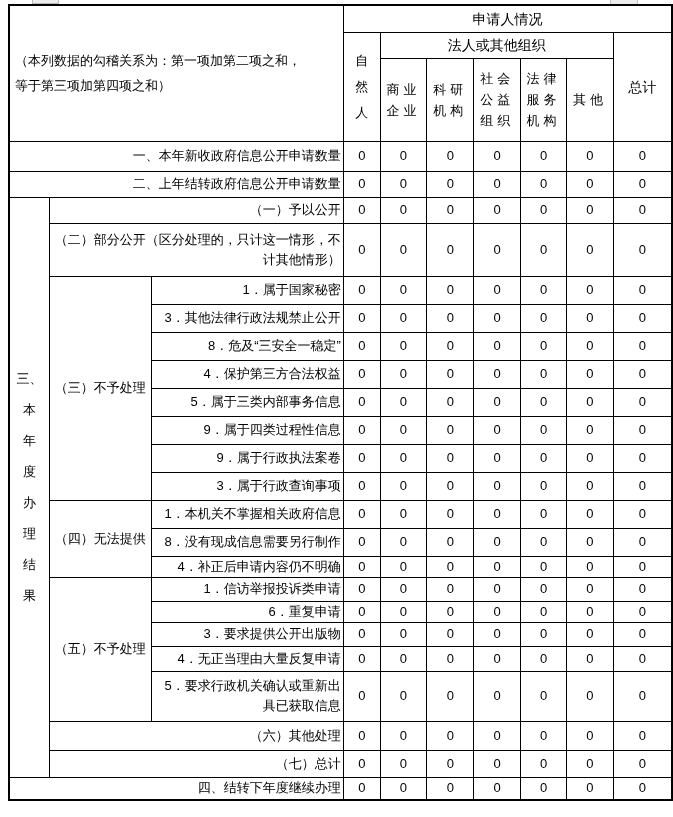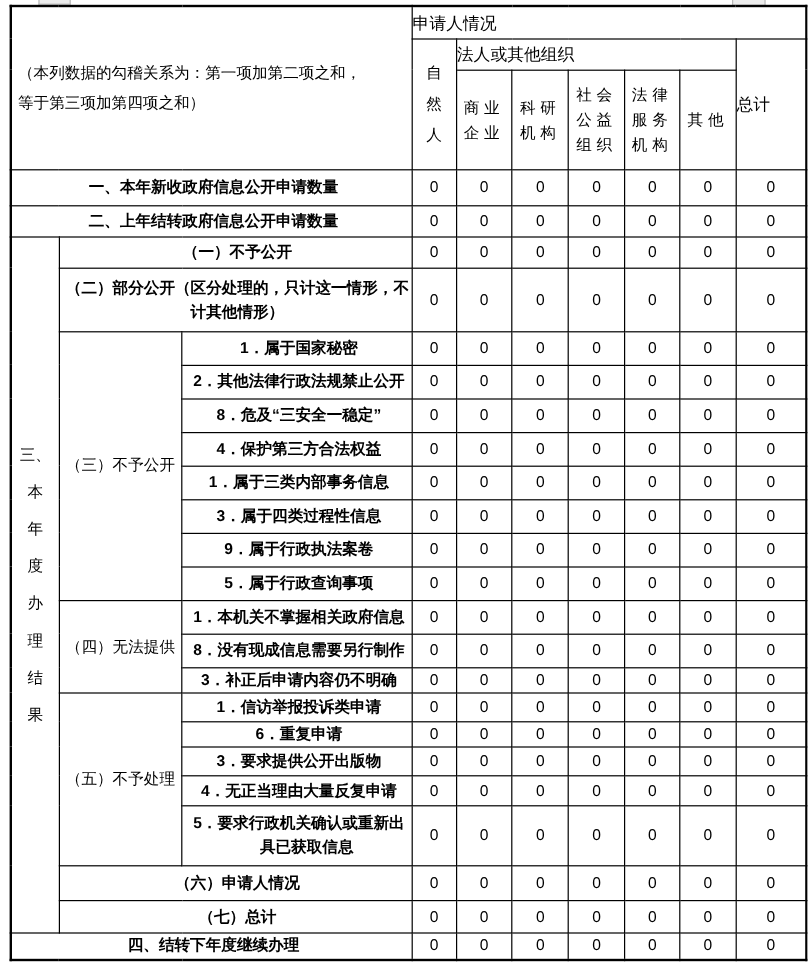--- a/index.html
+++ b/index.html
@@ -12,23 +12,23 @@
     position:absolute;left:8px;top:4px;
     border-collapse:collapse;table-layout:fixed;
     border:2px solid #000;
   }
   td{
     border:1px solid #000;
     vertical-align:middle;
     font-size:13px;line-height:20px;
     padding:0 2px;overflow:hidden;
   }
-  .lbl{text-align:center;white-space:pre;padding-left:5px;font-weight:bold;}
+  .lbl{text-align:right;white-space:pre;padding-left:5px;}
   .note{white-space:pre;line-height:25px;padding-left:5px;margin-left:29px;}
-  .hd{font-size:14px;padding:0;}
+  .hd{text-align:center;font-size:14px;padding:0;}
   .stk{text-align:center;white-space:pre;letter-spacing:4px;line-height:21px;padding:0;}
   .vtx{text-align:center;white-space:pre;line-height:26px;padding:0;}
   .vert{text-align:center;white-space:pre;line-height:31px;padding:0;}
   .grp{white-space:pre;padding-left:5px;}
   .v{text-align:center;}
   .artifact{position:absolute;background:#ececec;border:1px solid #b9b9b9;border-top:none;}
   #artifact-left{left:32px;top:0;width:25px;height:3px;}
   #artifact-right{left:610px;top:0;width:26px;height:4px;}
 </style>
 </head>
@@ -101,21 +101,21 @@
 
     <tr style="height:26px">
       <td class="vert" rowspan="20">三、
 本
 年
 度
 办
 理
 结
 果</td>
-      <td class="lbl" colspan="2">（一）不予公开</td>
+      <td class="lbl" colspan="2">（一）予以公开</td>
     <td class="v">0</td>
         <td class="v">0</td>
         <td class="v">0</td>
         <td class="v">0</td>
         <td class="v">0</td>
         <td class="v">0</td>
         <td class="v">0</td>
       </tr>
     <tr style="height:53px">
       <td class="lbl" colspan="2">（二）部分公开（区分处理的，只计这一情形，不
@@ -123,32 +123,32 @@
     <td class="v">0</td>
         <td class="v">0</td>
         <td class="v">0</td>
         <td class="v">0</td>
         <td class="v">0</td>
         <td class="v">0</td>
         <td class="v">0</td>
       </tr>
 
     <tr style="height:28px">
-      <td class="grp" rowspan="8">（三）不予公开</td>
+      <td class="grp" rowspan="8">（三）不予处理</td>
       <td class="lbl">1．属于国家秘密</td>
     <td class="v">0</td>
         <td class="v">0</td>
         <td class="v">0</td>
         <td class="v">0</td>
         <td class="v">0</td>
         <td class="v">0</td>
         <td class="v">0</td>
       </tr>
     <tr style="height:28px">
-      <td class="lbl">2．其他法律行政法规禁止公开</td>
+      <td class="lbl">3．其他法律行政法规禁止公开</td>
     <td class="v">0</td>
         <td class="v">0</td>
         <td class="v">0</td>
         <td class="v">0</td>
         <td class="v">0</td>
         <td class="v">0</td>
         <td class="v">0</td>
       </tr>
     <tr style="height:28px">
       <td class="lbl">8．危及“三安全一稳定”</td>
@@ -164,51 +164,51 @@
       <td class="lbl">4．保护第三方合法权益</td>
     <td class="v">0</td>
         <td class="v">0</td>
         <td class="v">0</td>
         <td class="v">0</td>
         <td class="v">0</td>
         <td class="v">0</td>
         <td class="v">0</td>
       </tr>
     <tr style="height:28px">
-      <td class="lbl">1．属于三类内部事务信息</td>
-    <td class="v">0</td>
-        <td class="v">0</td>
-        <td class="v">0</td>
-        <td class="v">0</td>
-        <td class="v">0</td>
-        <td class="v">0</td>
-        <td class="v">0</td>
-      </tr>
-    <tr style="height:28px">
-      <td class="lbl">3．属于四类过程性信息</td>
+      <td class="lbl">5．属于三类内部事务信息</td>
+    <td class="v">0</td>
+        <td class="v">0</td>
+        <td class="v">0</td>
+        <td class="v">0</td>
+        <td class="v">0</td>
+        <td class="v">0</td>
+        <td class="v">0</td>
+      </tr>
+    <tr style="height:28px">
+      <td class="lbl">9．属于四类过程性信息</td>
     <td class="v">0</td>
         <td class="v">0</td>
         <td class="v">0</td>
         <td class="v">0</td>
         <td class="v">0</td>
         <td class="v">0</td>
         <td class="v">0</td>
       </tr>
     <tr style="height:28px">
       <td class="lbl">9．属于行政执法案卷</td>
     <td class="v">0</td>
         <td class="v">0</td>
         <td class="v">0</td>
         <td class="v">0</td>
         <td class="v">0</td>
         <td class="v">0</td>
         <td class="v">0</td>
       </tr>
     <tr style="height:28px">
-      <td class="lbl">5．属于行政查询事项</td>
+      <td class="lbl">3．属于行政查询事项</td>
     <td class="v">0</td>
         <td class="v">0</td>
         <td class="v">0</td>
         <td class="v">0</td>
         <td class="v">0</td>
         <td class="v">0</td>
         <td class="v">0</td>
       </tr>
 
     <tr style="height:28px">
@@ -226,21 +226,21 @@
       <td class="lbl">8．没有现成信息需要另行制作</td>
     <td class="v">0</td>
         <td class="v">0</td>
         <td class="v">0</td>
         <td class="v">0</td>
         <td class="v">0</td>
         <td class="v">0</td>
         <td class="v">0</td>
       </tr>
     <tr style="height:21px">
-      <td class="lbl">3．补正后申请内容仍不明确</td>
+      <td class="lbl">4．补正后申请内容仍不明确</td>
     <td class="v">0</td>
         <td class="v">0</td>
         <td class="v">0</td>
         <td class="v">0</td>
         <td class="v">0</td>
         <td class="v">0</td>
         <td class="v">0</td>
       </tr>
 
     <tr style="height:24px">
@@ -290,21 +290,21 @@
     <td class="v">0</td>
         <td class="v">0</td>
         <td class="v">0</td>
         <td class="v">0</td>
         <td class="v">0</td>
         <td class="v">0</td>
         <td class="v">0</td>
       </tr>
 
     <tr style="height:29px">
-      <td class="lbl" colspan="2">（六）申请人情况</td>
+      <td class="lbl" colspan="2">（六）其他处理</td>
     <td class="v">0</td>
         <td class="v">0</td>
         <td class="v">0</td>
         <td class="v">0</td>
         <td class="v">0</td>
         <td class="v">0</td>
         <td class="v">0</td>
       </tr>
     <tr style="height:27px">
       <td class="lbl" colspan="2">（七）总计</td>

